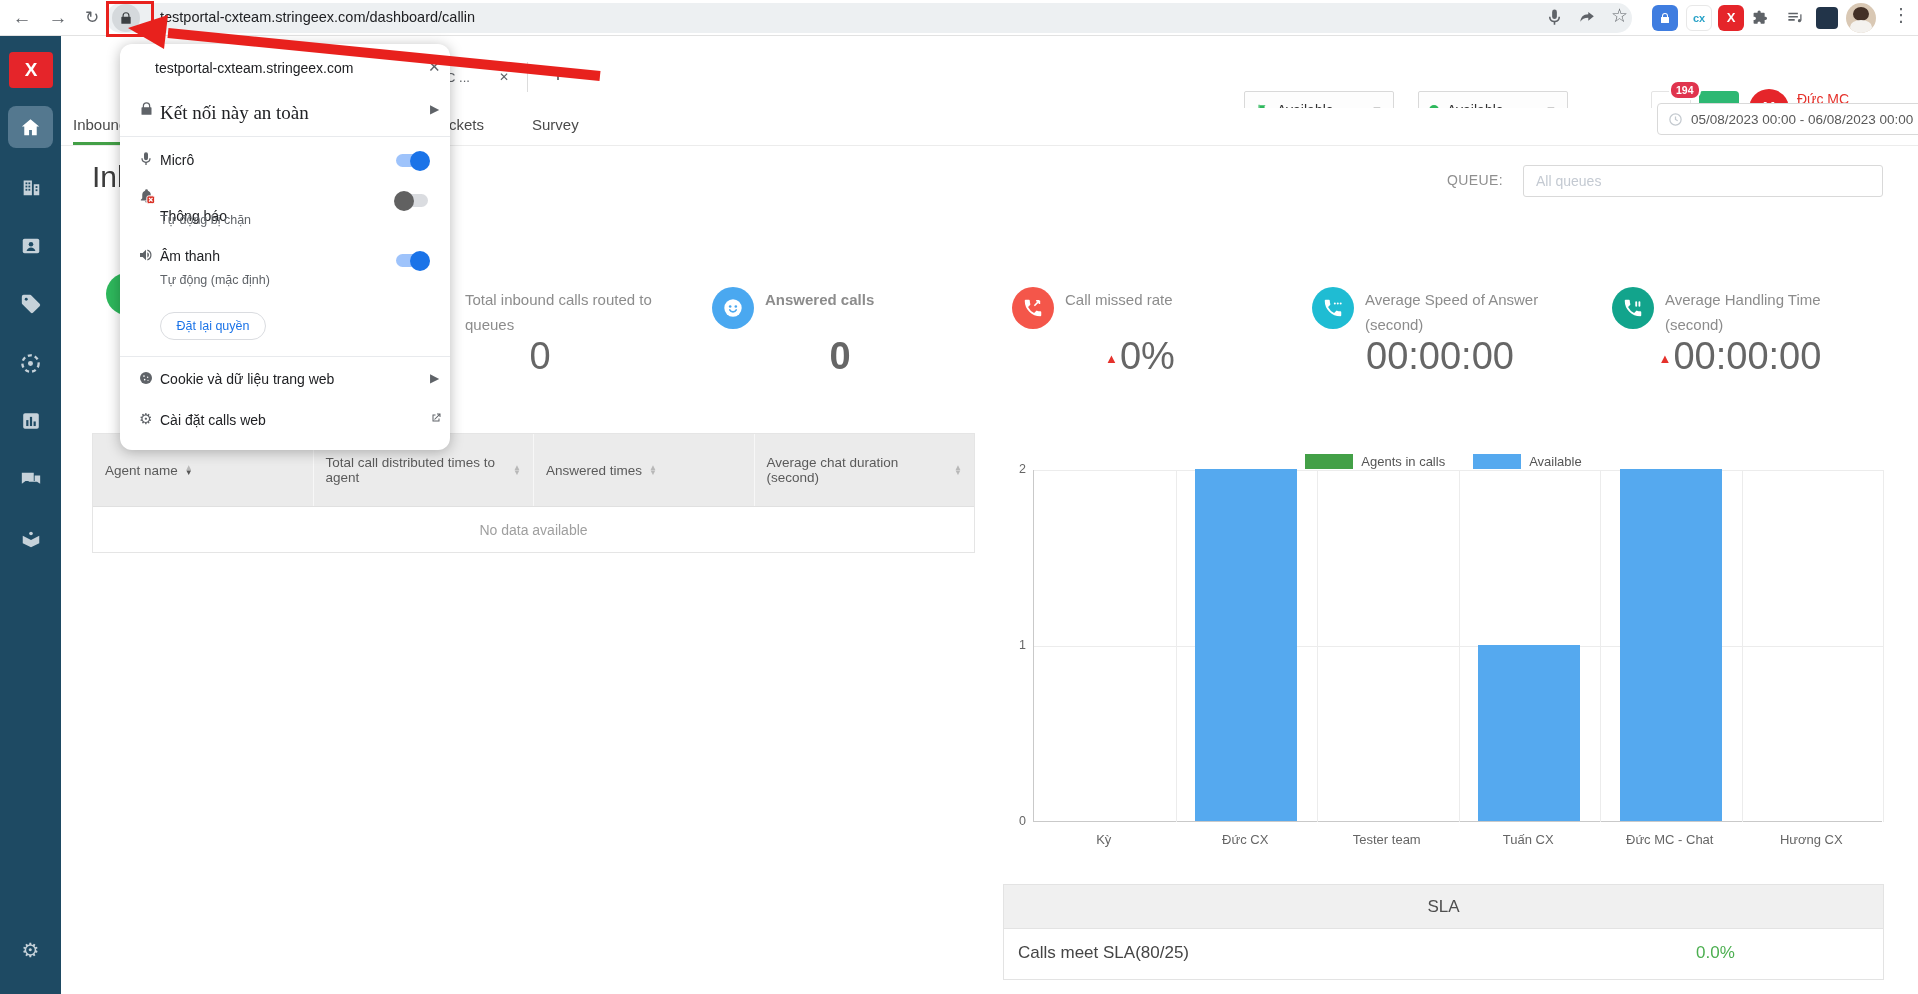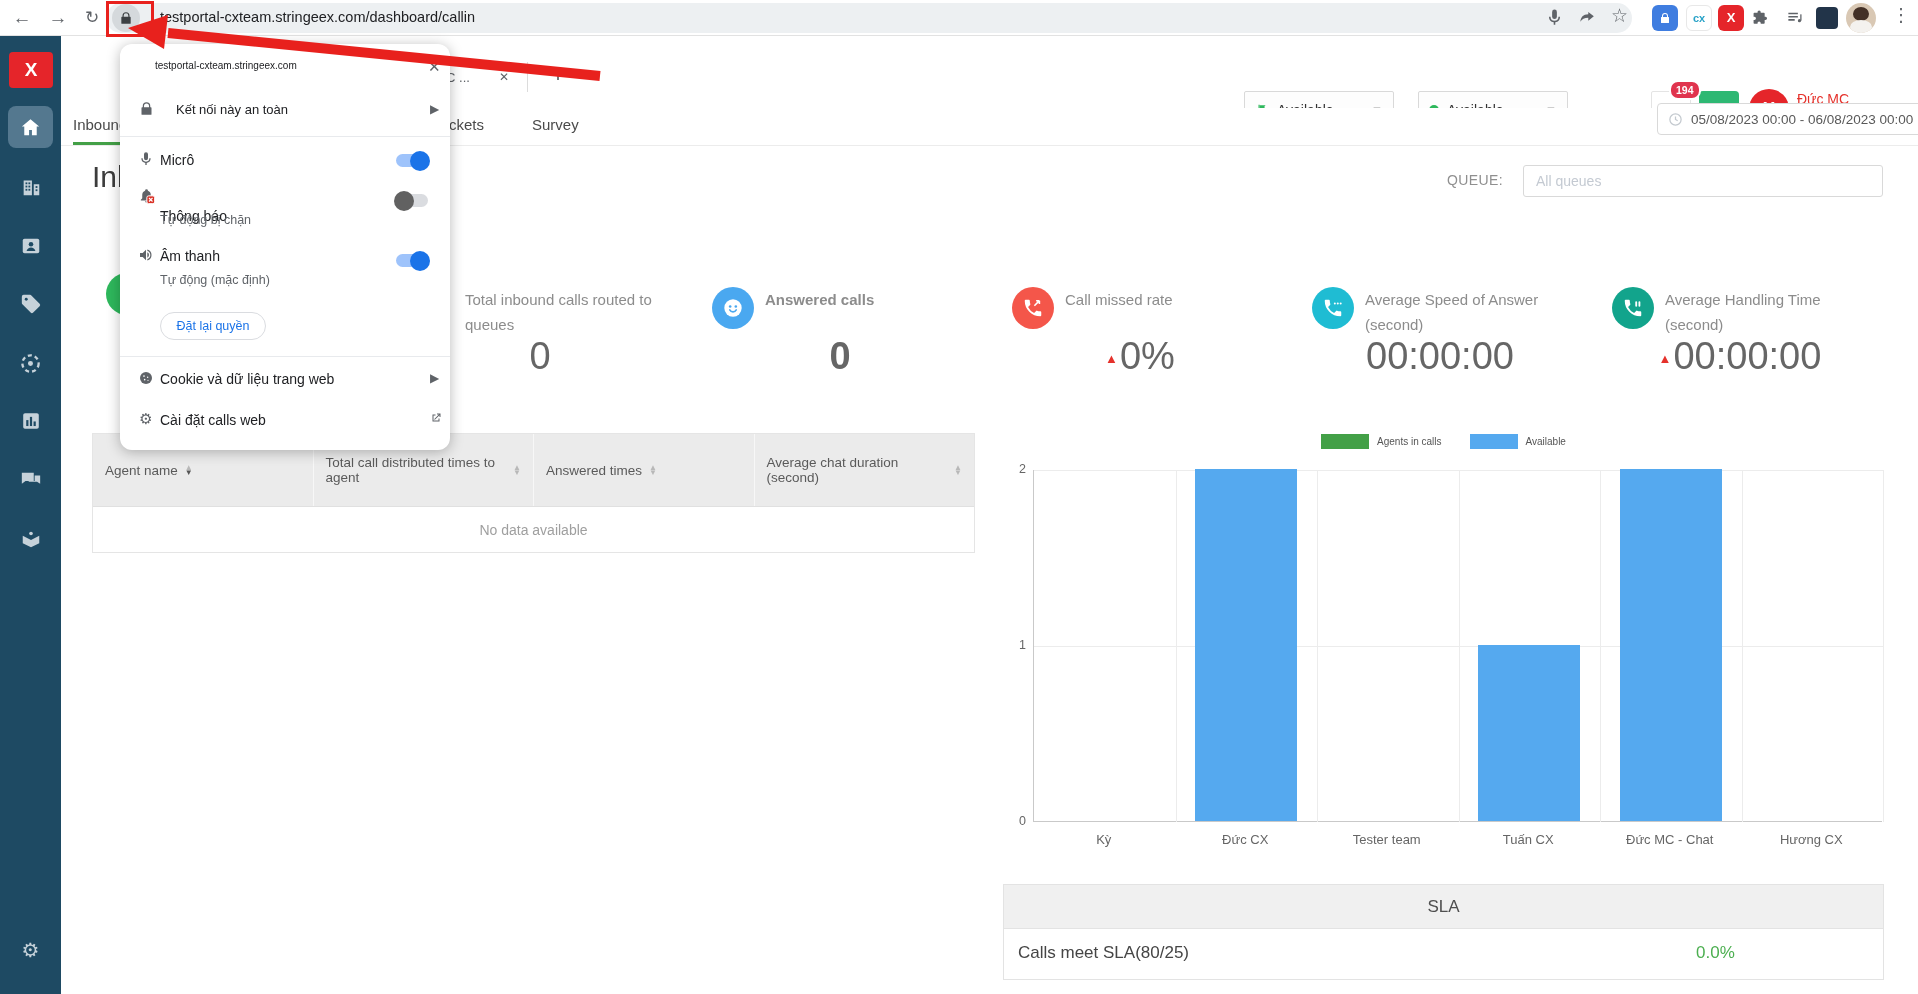--- a/index.html
+++ b/index.html
@@ -65,21 +65,21 @@
   #agent-head { display:flex; background:#ebebeb; height:72px; }
   .th { flex:1; border-right:1px solid #f7f7f7; padding:10px 12px; font-size:13.5px; color:#5a5a5a; display:flex; align-items:center; }
   .th:last-child { border-right:none;gap:28px; }
   .sort { display:inline-flex; flex-direction:column; margin-left:7px; line-height:5px; font-size:8px; color:#b8b8b8; }
   .sort .dn-active { color:#555; }
   #agent-empty { height:46px; background:#fff; border-top:1px solid #e0e0e0; text-align:center; line-height:46px; font-size:14px; color:#9f9f9f; }
 
   
   #chart { position:absolute; left:1003px; top:430px; width:881px; height:438px; }
   #legend { position:absolute; left:0; top:4px; width:881px; display:flex; justify-content:center; gap:28px; }
-  .lg-item { display:flex; align-items:center; gap:8px; font-size:10px; color:#555; }
+  .lg-item { display:flex; align-items:center; gap:8px; font-size:13px; color:#555;margin-top:20px; }
   .lg-sw { width:48px; height:15px; display:inline-block; }
   #plot { position:absolute; left:30px; top:40px; width:849px; height:352px; border-left:1px solid #c9c9c9; border-bottom:1px solid #c9c9c9; }
   .hline { position:absolute; left:0; width:849px; height:1px; background:#ececec; }
   .vline { position:absolute; top:0; width:1px; height:352px; background:#ececec; }
   .bar { position:absolute; bottom:0; }
   .ytick { position:absolute; left:2px; width:20px; text-align:right; font-size:12.5px; color:#666; }
   .xcat { position:absolute; top:402px; text-align:center; font-size:13px; color:#666; }
 
   
   #sla { position:absolute; left:1003px; top:884px; width:881px; border:1px solid #e3e3e3; }
@@ -415,30 +415,30 @@
 
 <div id="sla">
   <div id="sla-head">SLA</div>
   <div id="sla-row">
     <span id="sla-label">Calls meet SLA(80/25)</span>
     <span id="sla-value" style="color: rgb(76, 175, 80);">0.0%</span>
   </div>
 </div>
 
 <div id="popup">
-  <span class="abs" style="left:35px;top:16px;font-size:10px;color:#202124;">testportal-cxteam.stringeex.com</span>
+  <span class="abs" style="left:35px;top:16px;font-size:14px;color:#202124;">testportal-cxteam.stringeex.com</span>
   <span class="abs" style="left:308px;top:14px;font-size:15px;color:#5f6368;">✕</span>
 
   <div>
     <span class="pp-icon" style="top:57px;">
       <svg width="15" height="15" viewBox="0 0 24 24" fill="#5f6368">
           <path d="M6 10V8a6 6 0 0 1 12 0v2h1a1 1 0 0 1 1 1v10a1 1 0 0 1-1 1H5a1 1 0 0 1-1-1V11a1 1 0 0 1 1-1h1zm2 0h8V8a4 4 0 0 0-8 0v2z"></path>
         </svg>
     </span>
-    <span class="abs row-label" style="left:56px;top:58px;font-size:13px;">Kết nối này an toàn</span>
+    <span class="abs row-label" style="left:40px;top:58px;font-size:19px;font-family:Liberation Serif, serif;">Kết nối này an toàn</span>
     <span class="pp-chev" style="top:58px;">▶</span>
   </div>
 
   <div class="pp-divider" style="top:92px;"></div>
 
   <div>
     <span class="pp-icon" style="top:107px;">
       <svg width="16" height="16" viewBox="0 0 24 24" fill="#5f6368">
           <path d="M12 14a3 3 0 0 0 3-3V5a3 3 0 0 0-6 0v6a3 3 0 0 0 3 3zm5-3a5 5 0 0 1-10 0H5a7 7 0 0 0 6 6.92V21h2v-3.08A7 7 0 0 0 19 11h-2z"></path>
         </svg>

